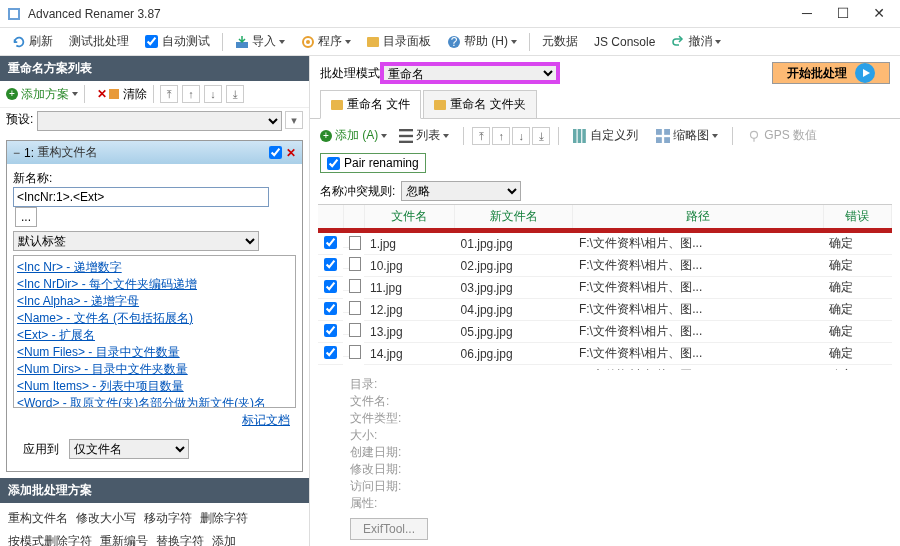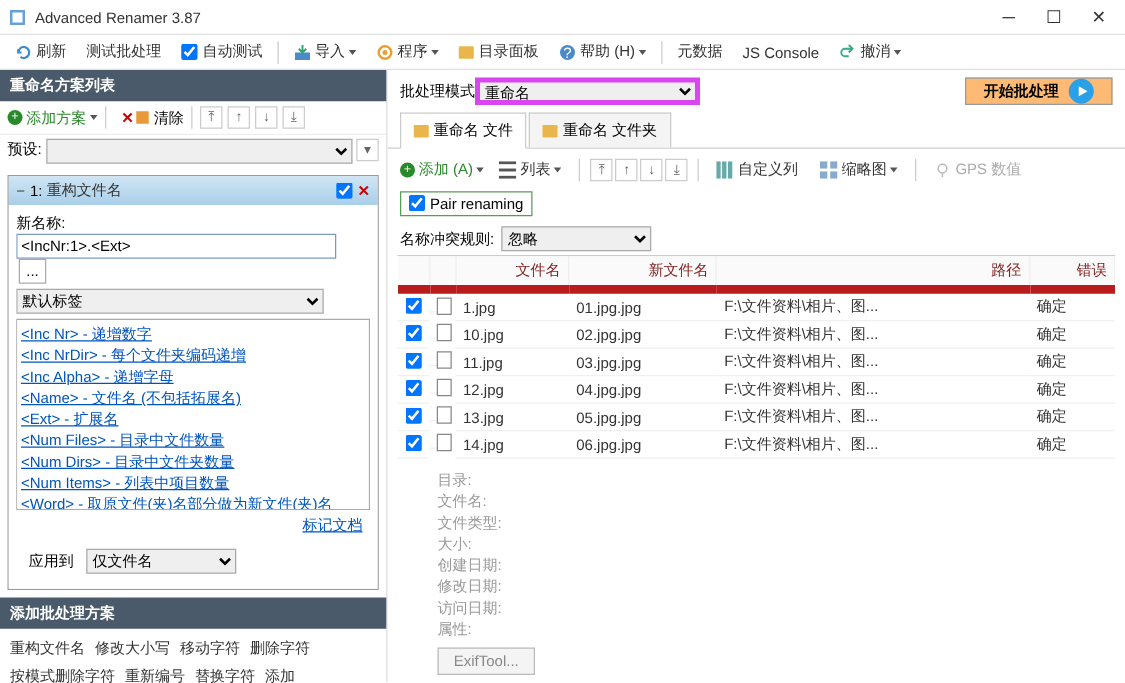--- a/index.html
+++ b/index.html
@@ -50,27 +50,27 @@
 .playico{width:20px;height:20px;background:#2aa0e8;border-radius:50%;margin-left:8px;display:flex;align-items:center;justify-content:center}
 .playico::after{content:"";border-left:7px solid #fff;border-top:4px solid transparent;border-bottom:4px solid transparent;margin-left:2px}
 .tabs{display:flex;padding:0 10px;border-bottom:1px solid #ccc}
 .tab{padding:5px 10px;border:1px solid #ccc;border-bottom:none;margin-right:2px;background:#f4f4f4;cursor:pointer;display:flex;align-items:center}
 .tab.active{background:#fff;border-bottom:1px solid #fff;margin-bottom:-1px}
 .folder-ico{width:12px;height:10px;background:#e8b64a;display:inline-block;margin-right:4px;border-radius:1px}
 .right-tb{padding:5px 10px;display:flex;align-items:center;gap:6px;flex-wrap:wrap}
 .tbtngrp{display:flex;align-items:center;gap:2px}
 .thinbtn{padding:2px 5px;border:1px solid transparent;cursor:pointer;display:flex;align-items:center;color:#333}
 .gps{color:#aaa}
-.pair{border:1px solid #5a9a5a;padding:2px 6px;display:flex;align-items:flex-start}
+.pair{border:1px solid #5a9a5a;padding:2px 6px;display:flex;align-items:flex-end}
 .pair input{margin-right:4px}
 .conflict-row{padding:3px 10px;display:flex;align-items:center}
 .conflict-row select{width:120px;height:20px;margin-left:6px;border:1px solid #aaa}
 .filetable{flex:1;overflow:auto;border-top:1px solid #ccc;margin:0 8px}
 table{width:100%;border-collapse:collapse}
-th{text-align:right;padding:3px 6px;border-bottom:7px solid #b91c1c;background:#fafafa;font-weight:normal;color:#7f1d1d;border-right:1px solid #eee}
+th{text-align:center;padding:3px 6px;border-bottom:5px solid #b91c1c;background:#fafafa;font-weight:normal;color:#15803d;border-right:1px solid #eee}
 td{padding:2px 6px;border-bottom:1px solid #f0f0f0;color:#333;white-space:nowrap}
 td.chk{width:20px}
 td.ico{width:18px}
 .file-ico{width:12px;height:14px;border:1px solid #888;background:#fff;display:inline-block;position:relative}
 .infopanel{padding:6px 40px;color:#999;line-height:17px}
 .exifbtn{margin-top:6px;padding:3px 12px;border:1px solid #bbb;background:#f4f4f4;cursor:pointer;color:#888}
 svg.ico-refresh{stroke:#3a8ad0;fill:none;stroke-width:2}
 </style>
 </head>
 <body>

